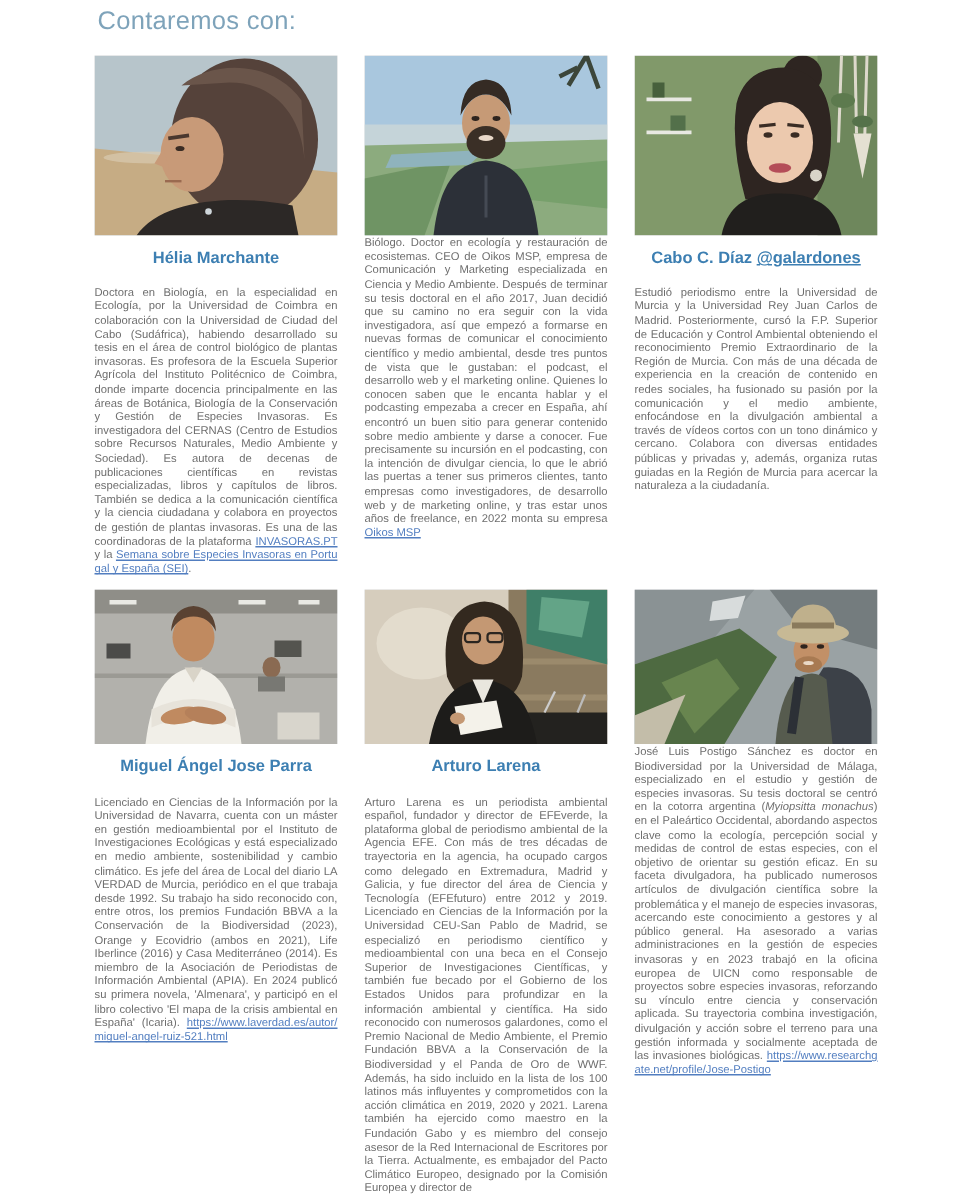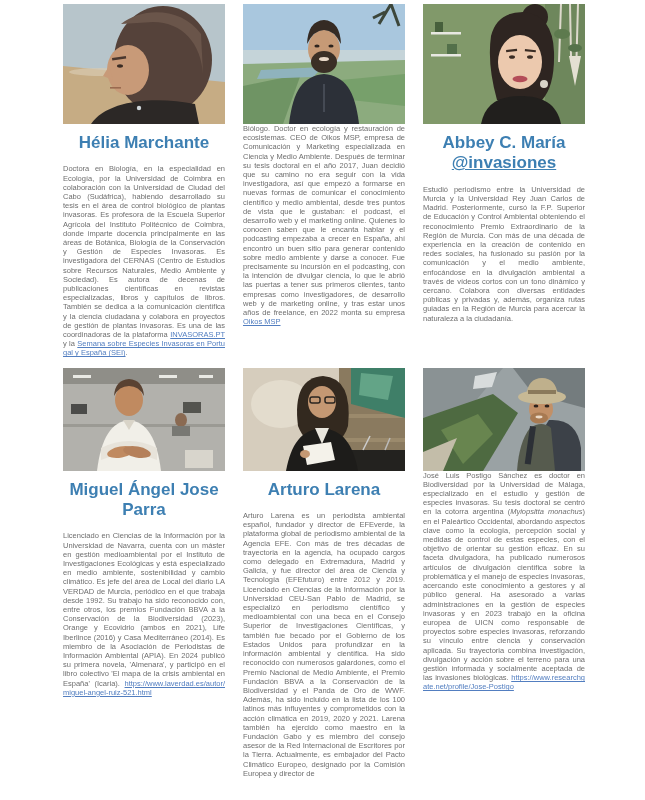--- a/index.html
+++ b/index.html
@@ -22,41 +22,42 @@
   }
   .card { width:162px; }
   .photo {
     width:162px; height:120px; overflow:hidden; background:#dcdcdc;
   }
   .row-2 .photo { height:103px; }
   .photo svg { display:block; width:100%; height:100%; }
   .pname {
     text-align:center;
     color:var(--name-blue,#3d7fb2);
-    font-size:17px; font-weight:600;
+    font-size:11px; font-weight:600;
     margin:9px 0 11px; line-height:1.2;
   }
   .pname a { color:inherit; text-decoration:underline; }
   .bio {
     margin:0;
     font-size:7.5px; line-height:9.2px;
     color:var(--body-grey,#6e6e6e);
     text-align:justify;
   }
   .bio a {
     color:var(--link-blue,#527ec0);
     text-decoration:underline;
     word-break:break-all;
   }
   .it { font-style:italic; }
 </style>
 </head>
 <body>
 
 <div class="page">
+  <h2 class="page-title">Contaremos con:</h2>
 
   <div class="grid">
 
     <article class="card row-1">
       <div class="photo">
         <svg viewBox="0 0 162 120" preserveAspectRatio="none">
           <rect width="162" height="120" fill="#b7c5cb"></rect>
           <polygon points="0,62 162,78 162,120 0,120" fill="#c6ac84"></polygon>
           <ellipse cx="38" cy="68" rx="32" ry="4" fill="#d9cbb1" opacity="0.7"></ellipse>
           <ellipse cx="100" cy="56" rx="49" ry="54" fill="#55423a"></ellipse>
@@ -115,21 +116,21 @@
           <ellipse cx="97" cy="58" rx="22" ry="27" fill="#ecc9ae"></ellipse>
           <rect x="83" y="46" width="11" height="2.2" fill="#3a2c24" transform="rotate(-6 83 46)"></rect>
           <rect x="102" y="45" width="11" height="2.2" fill="#3a2c24" transform="rotate(6 102 45)"></rect>
           <ellipse cx="89" cy="53" rx="3" ry="1.8" fill="#3a2c24"></ellipse>
           <ellipse cx="107" cy="53" rx="3" ry="1.8" fill="#3a2c24"></ellipse>
           <ellipse cx="97" cy="75" rx="7.5" ry="3.2" fill="#b44d58"></ellipse>
           <path d="M58 120 C62 100 75 92 97 92 C120 92 134 100 138 120 Z" fill="#211f1d"></path>
           <circle cx="121" cy="80" r="4" fill="#d8d4c8"></circle>
         </svg>
       </div>
-      <h3 class="pname"><span>Abbey C. María </span><a href="#">@invasiones</a></h3>
+      <h3 class="pname"><span>Cabo C. Díaz </span><a href="#">@galardones</a></h3>
       <p class="bio"><span>Estudió periodismo entre la Universidad de Murcia y la Universidad Rey Juan Carlos de Madrid. Posteriormente, cursó la F.P. Superior de Educación y Control Ambiental obteniendo el reconocimiento Premio Extraordinario de la Región de Murcia. Con más de una década de experiencia en la creación de contenido en redes sociales, ha fusionado su pasión por la comunicación y el medio ambiente, enfocándose en la divulgación ambiental a través de vídeos cortos con un tono dinámico y cercano. Colabora con diversas entidades públicas y privadas y, además, organiza rutas guiadas en la Región de Murcia para acercar la naturaleza a la ciudadanía.</span></p>
     </article>
 
     <article class="card row-2">
       <div class="photo">
         <svg viewBox="0 0 162 103" preserveAspectRatio="none">
           <rect width="162" height="103" fill="#b2b1ac"></rect>
           <rect width="162" height="16" fill="#8f8e88"></rect>
           <rect x="10" y="7" width="18" height="3" fill="#e9e9e4"></rect>
           <rect x="96" y="7" width="18" height="3" fill="#e9e9e4"></rect>

